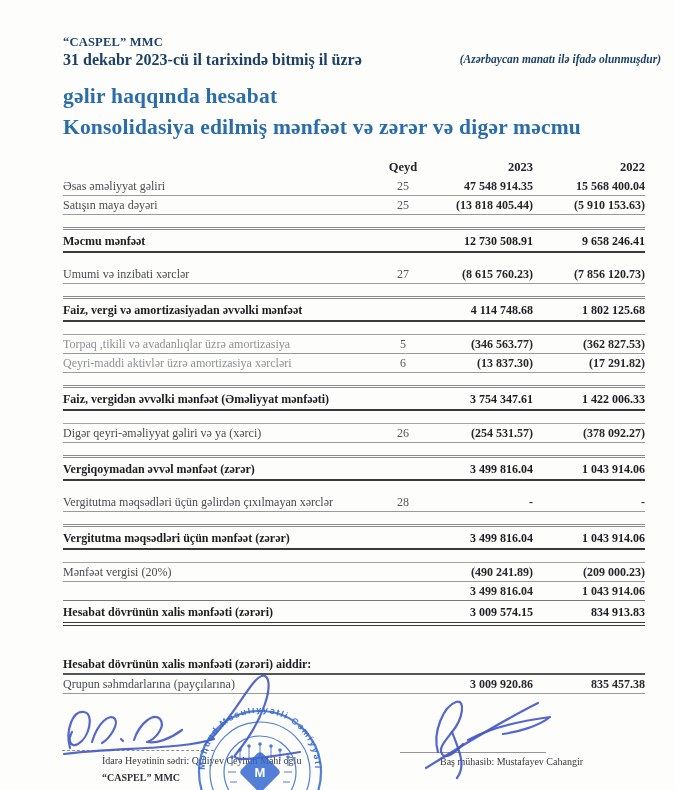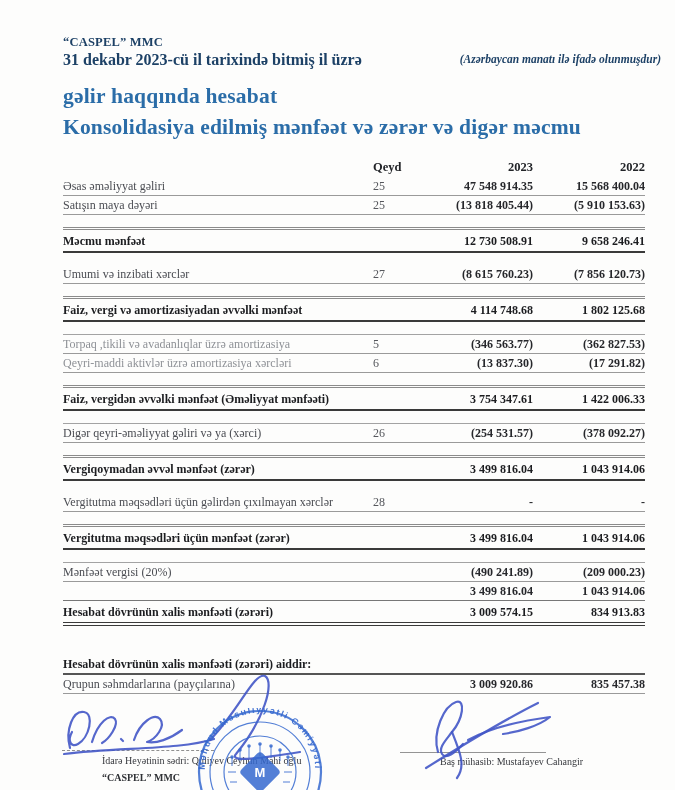--- a/index.html
+++ b/index.html
@@ -10,21 +10,21 @@
   }
   
   .company{position:absolute;left:63px;top:35px;font-size:12.5px;font-weight:bold;color:#1d4166;letter-spacing:.2px;}
   .period{position:absolute;left:63px;top:51px;font-size:16px;font-weight:bold;color:#1d4166;}
   .currency-note{position:absolute;right:14px;top:53px;font-size:11.5px;font-style:italic;font-weight:bold;color:#1d4166;}
   .title{position:absolute;left:63px;top:81px;width:600px;font-size:21.5px;line-height:31px;font-weight:bold;color:#2b6da8;letter-spacing:.2px;}
   
   table.report{position:absolute;left:63px;top:158px;width:582px;border-collapse:collapse;table-layout:fixed;font-size:12px;color:#3a3c42;}
   table.report th,table.report td{padding:2px 0 1px;vertical-align:bottom;}
   table.report thead th{font-weight:bold;color:#222428;font-size:12.5px;border:none;padding-bottom:2px;}
-  th.note-col,td.note{ text-align:left;font-weight:normal;color:#55575c;}
+  th.note-col,td.note{ text-align:center;font-weight:normal;color:#55575c;}
   thead th.note-col{font-weight:bold;color:#222428;}
   th.num,td.num{text-align:right;font-weight:bold;white-space:nowrap;color:#26272b;}
   td.label{color:#4a4c52;white-space:nowrap;overflow:visible;}
   tr.r-item td{border-bottom:1px solid #9a9a9a;}
   tr.r-item.group-top td{border-top:1px solid #a3a3a3;margin-top:30px;}
   tr.r-item.muted td.label{color:#8e9196;}
   tr.r-item.double-bottom td{border-bottom:4px double #3a3a3a;}
   tr.r-total td{border-top:3px double #8b8b8b;border-bottom:2px solid #3a3a3a;font-weight:bold;color:#1c1d20;padding:4px 0 2px;}
   tr.r-total td.label{color:#1c1d20;}
   tr.r-total.no-top td{border-top:none;}

